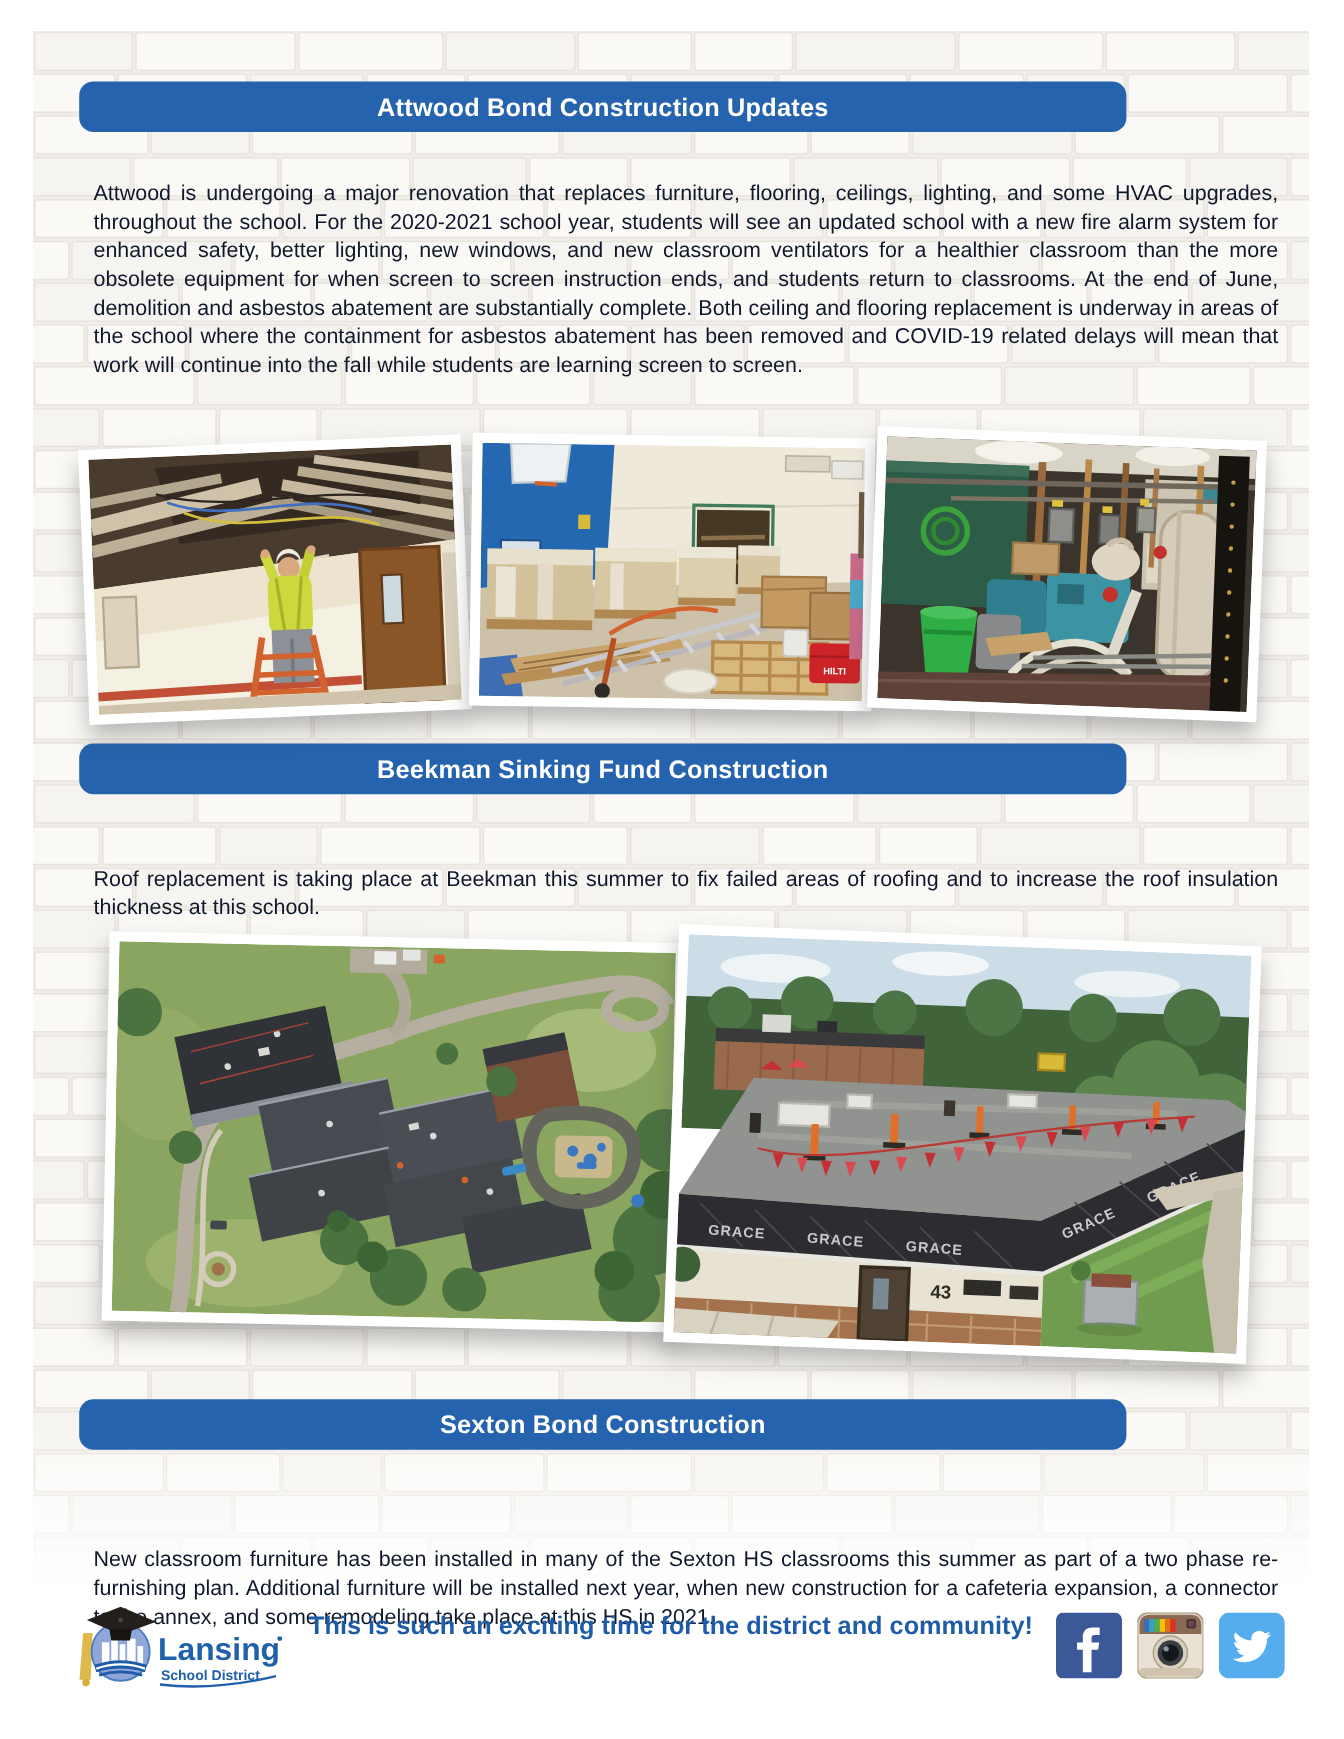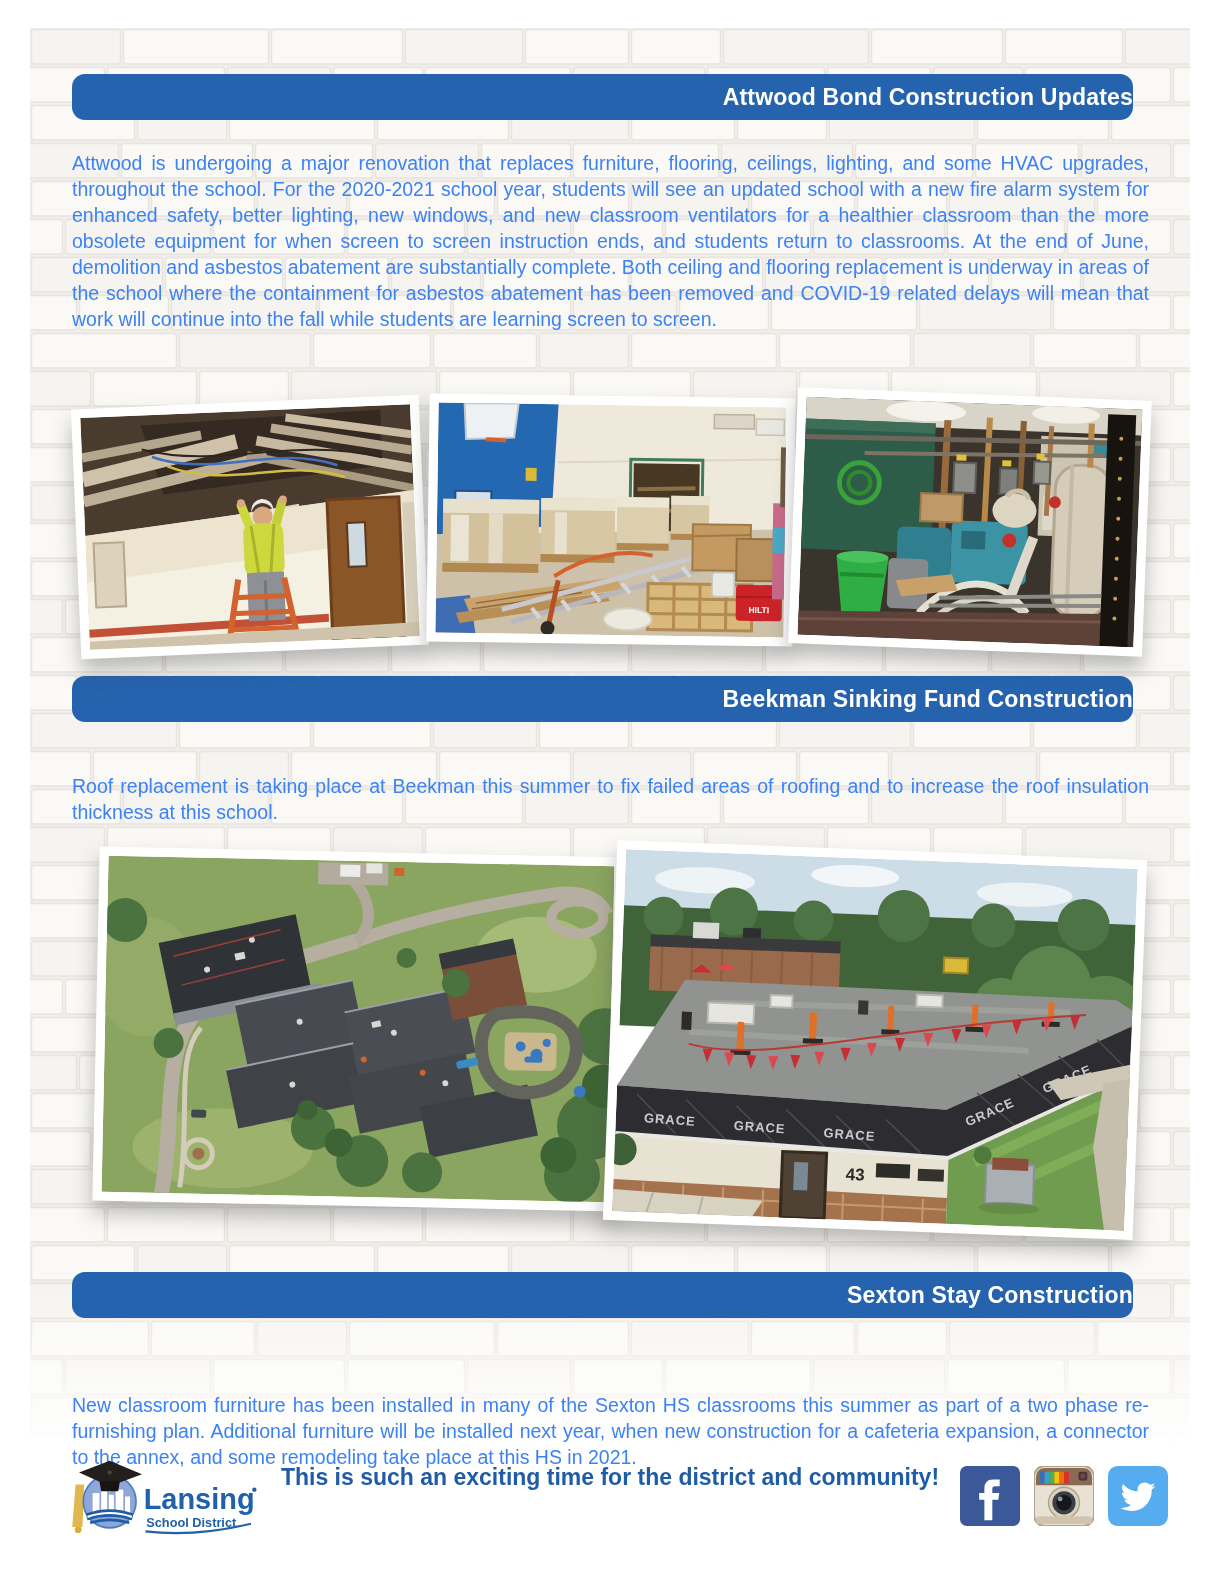--- a/index.html
+++ b/index.html
@@ -1,26 +1,26 @@
 <!DOCTYPE html>
 <html><head>
 <meta charset="utf-8">
 <style>
   html,body{margin:0;padding:0;background:#ffffff;}
   .page{position:relative;width:1222px;height:1581px;background:#ffffff;overflow:hidden;
         font-family:"Liberation Sans",sans-serif;}
   .brick-wrap{position:absolute;left:30px;top:28px;width:1160px;height:1452px;}
   .brick-fade{position:absolute;left:30px;top:1290px;width:1160px;height:190px;
         background:linear-gradient(to bottom,rgba(255,255,255,0),#ffffff 82%);}
-  .banner{position:absolute;left:72px;width:1061px;height:46px;border-radius:13px;
+  .banner{position:absolute;left:72px;width:952px;height:46px;border-radius:13px;
         background:#2563ae;color:#ffffff;font-weight:bold;font-size:23px;line-height:47px;
-        text-align:right;letter-spacing:.2px;}
+        text-align:center;letter-spacing:.2px;}
   .b1{top:74px}.b2{top:676px}.b3{top:1272px}
-  .para{position:absolute;left:72px;width:1077px;margin:0;font-size:19.5px;line-height:26px;
-        color:#3b82f6;text-align:justify;}
+  .para{position:absolute;left:72px;width:1077px;margin:13px;font-size:19.5px;line-height:26px;
+        color:#0f172a;text-align:justify;}
   .p1{top:150px}.p2{top:773px}.p3{top:1392px}
   .polaroid{position:absolute;background:#ffffff;padding:9px;
         box-shadow:0 12px 20px rgba(80,80,80,.38);}
   .polaroid svg{display:block;}
   .ph1{left:76px;top:402px;transform:rotate(-2.4deg);z-index:1;}
   .ph2{left:428px;top:396px;transform:rotate(.8deg);z-index:2;}
   .ph3{left:793px;top:394px;transform:rotate(2.2deg);z-index:3;}
   .ph4{left:96px;top:852px;transform:rotate(1.2deg);z-index:1;}
   .ph5{left:610px;top:850px;transform:rotate(2.2deg);z-index:2;}
   .footer-msg{position:absolute;left:250px;top:1459px;width:720px;text-align:center;
@@ -797,21 +797,21 @@
       <rect x="372" y="300" width="48" height="40" fill="#a9afb2" stroke="#8a9094" stroke-width="2"></rect>
       <rect x="378" y="294" width="36" height="12" fill="#8a4e3a"></rect>
       <ellipse cx="396" cy="344" rx="30" ry="6" fill="#5d8242" opacity=".6"></ellipse>
       <polygon points="0,340 150,346 140,362 0,362" fill="#d8d2c2"></polygon>
       <path d="M40,342 L34,362 M90,344 L86,362" stroke="#b9b2a0" stroke-width="2"></path>
       <circle cx="6" cy="300" r="16" fill="#3f6138"></circle>
       <circle cx="368" cy="292" r="9" fill="#4e7a3c"></circle>
     </svg>
   </div>
 
-  <div class="banner b3">Sexton Stay Construction</div>
+  <div class="banner b3">Sexton Bond Construction</div>
   <p class="para p3">New classroom furniture has been installed in many of the Sexton HS classrooms this summer as part of a two phase re-furnishing plan. Additional furniture will be installed next year, when new construction for a cafeteria expansion, a connector to the annex, and some remodeling take place at this HS in 2021.</p>
 
   <svg class="logo-svg" width="200" height="110" viewBox="0 0 235 110">
     <polygon points="16,38 26,38 24,88 12,88" fill="#dfb94e"></polygon>
     <circle cx="19" cy="91" r="4" fill="#d8ae3c"></circle>
     <circle cx="56" cy="58" r="31" fill="#8ea6d8" stroke="#4a7ec0" stroke-width="2"></circle>
     <g fill="#ffffff">
       <rect x="36" y="48" width="8" height="24"></rect>
       <rect x="46" y="40" width="7" height="32"></rect>
       <rect x="55" y="50" width="6" height="22"></rect>

